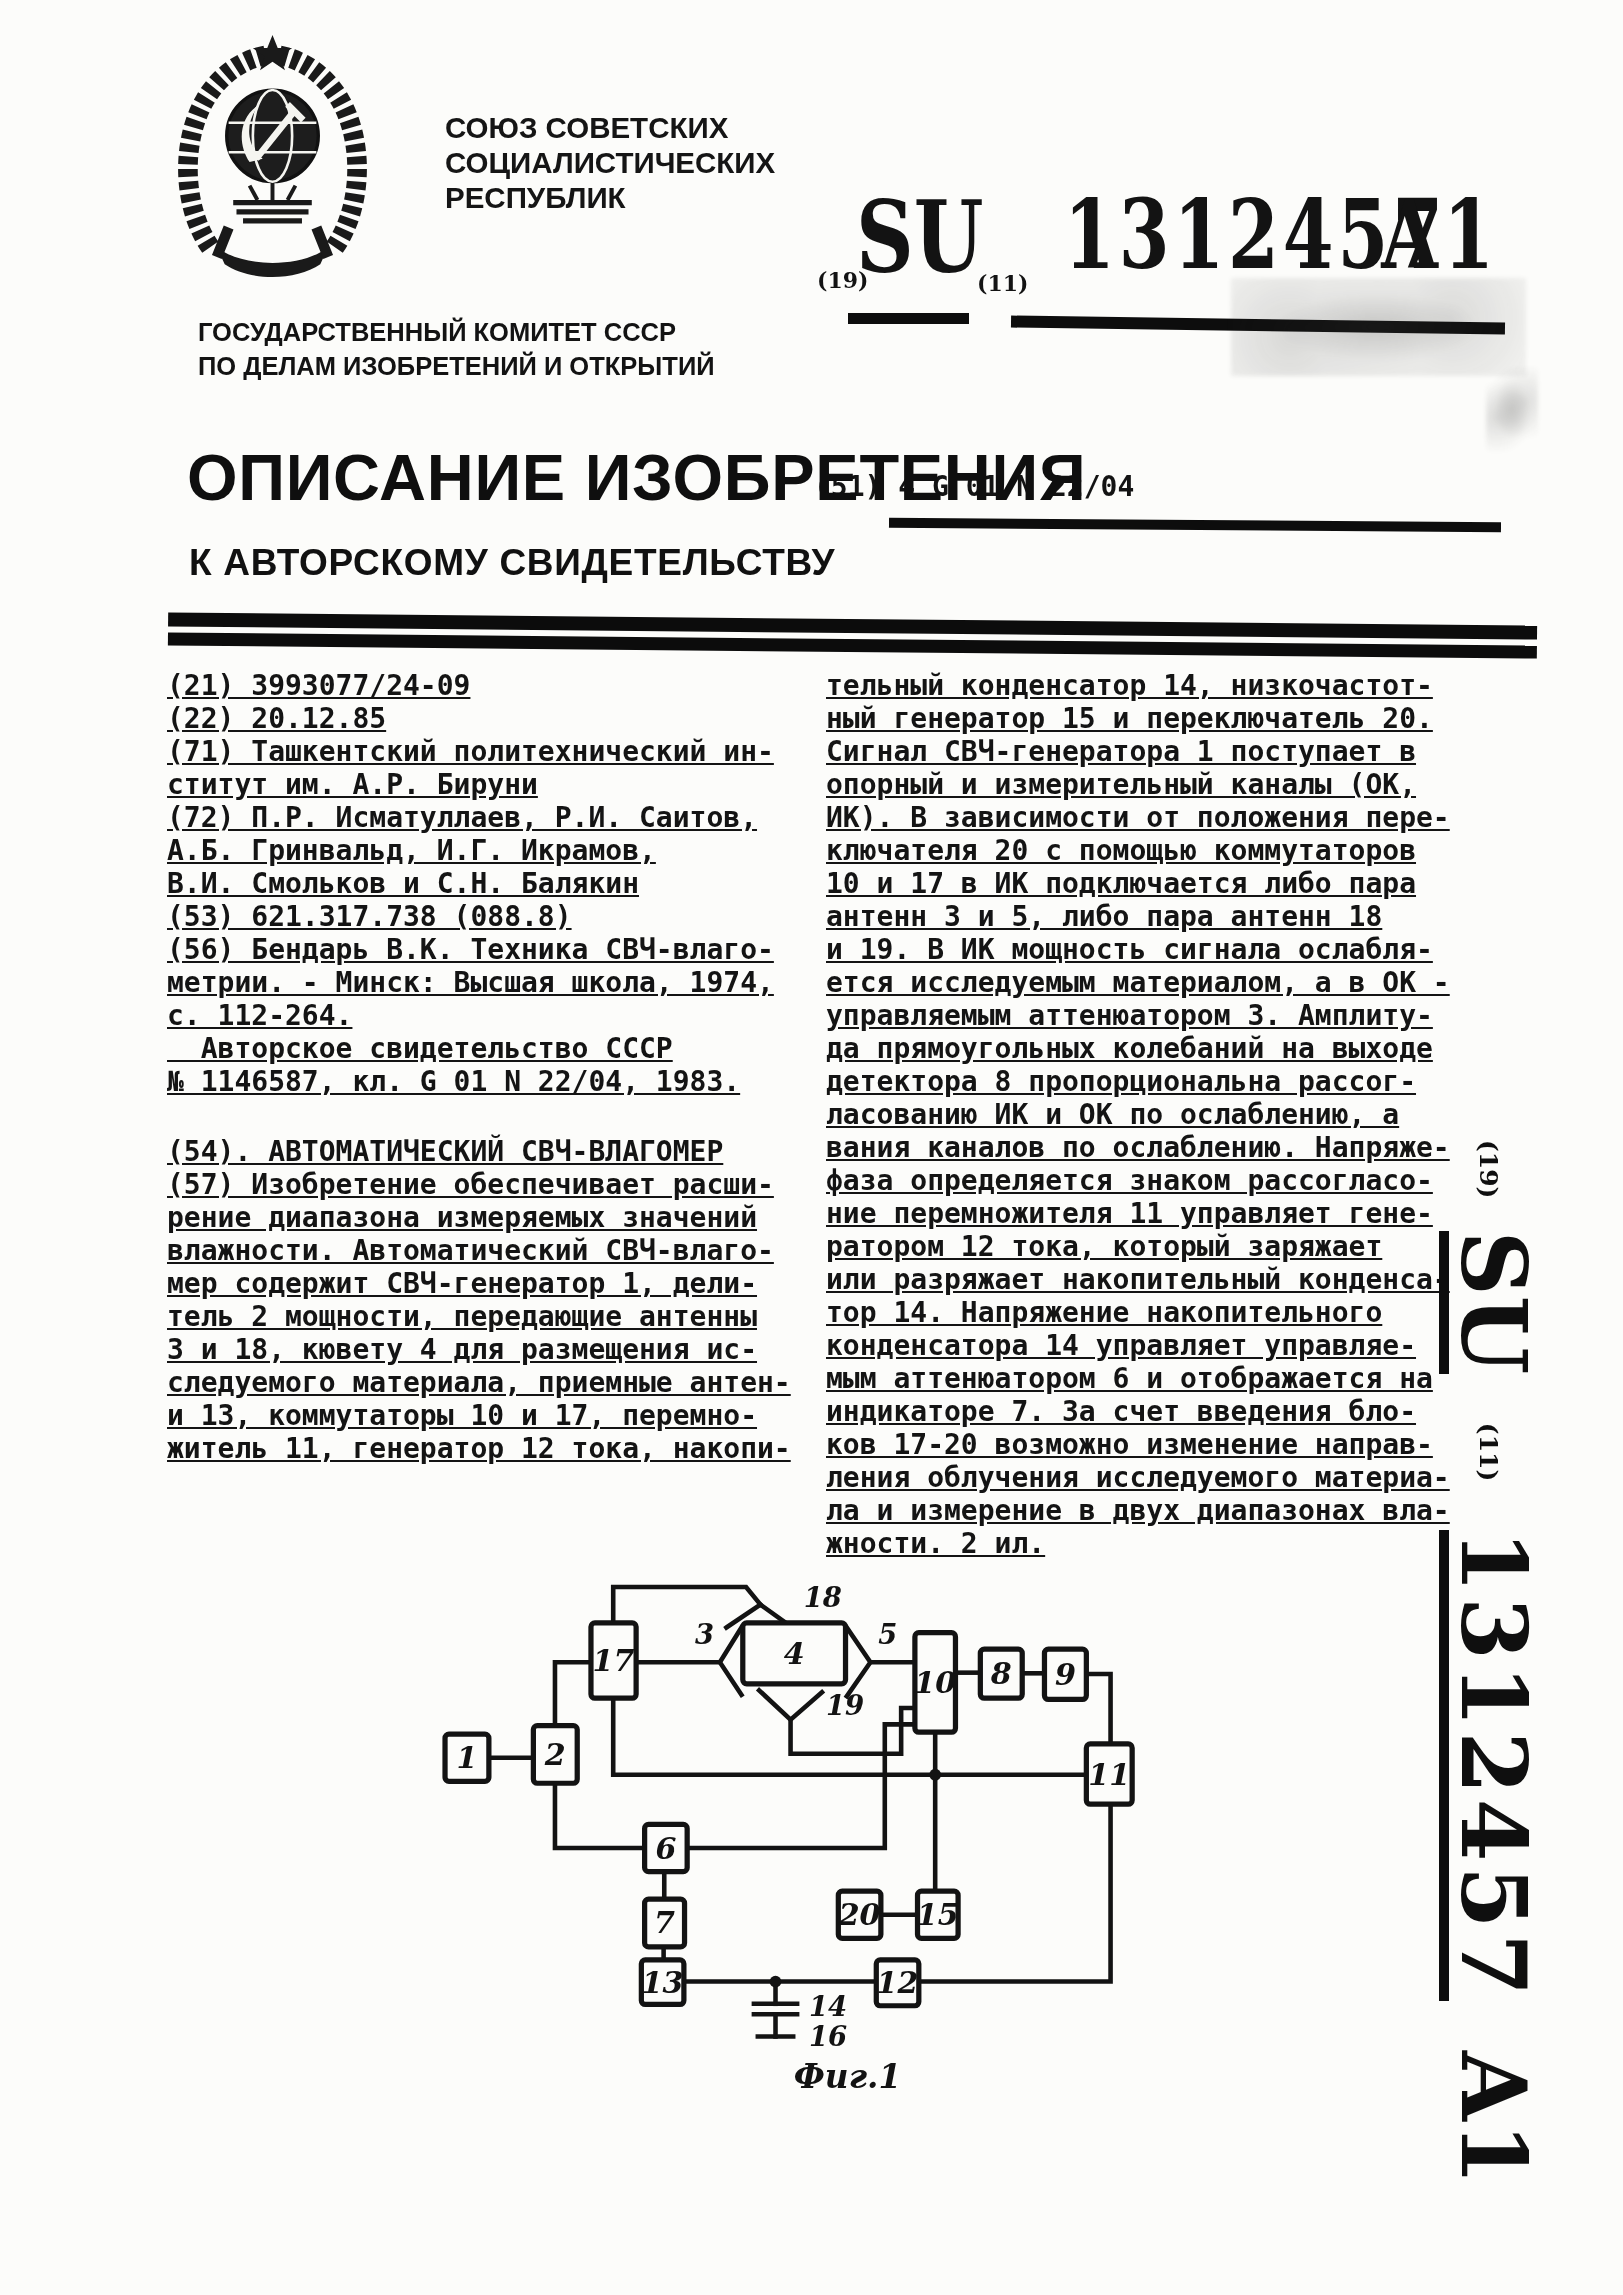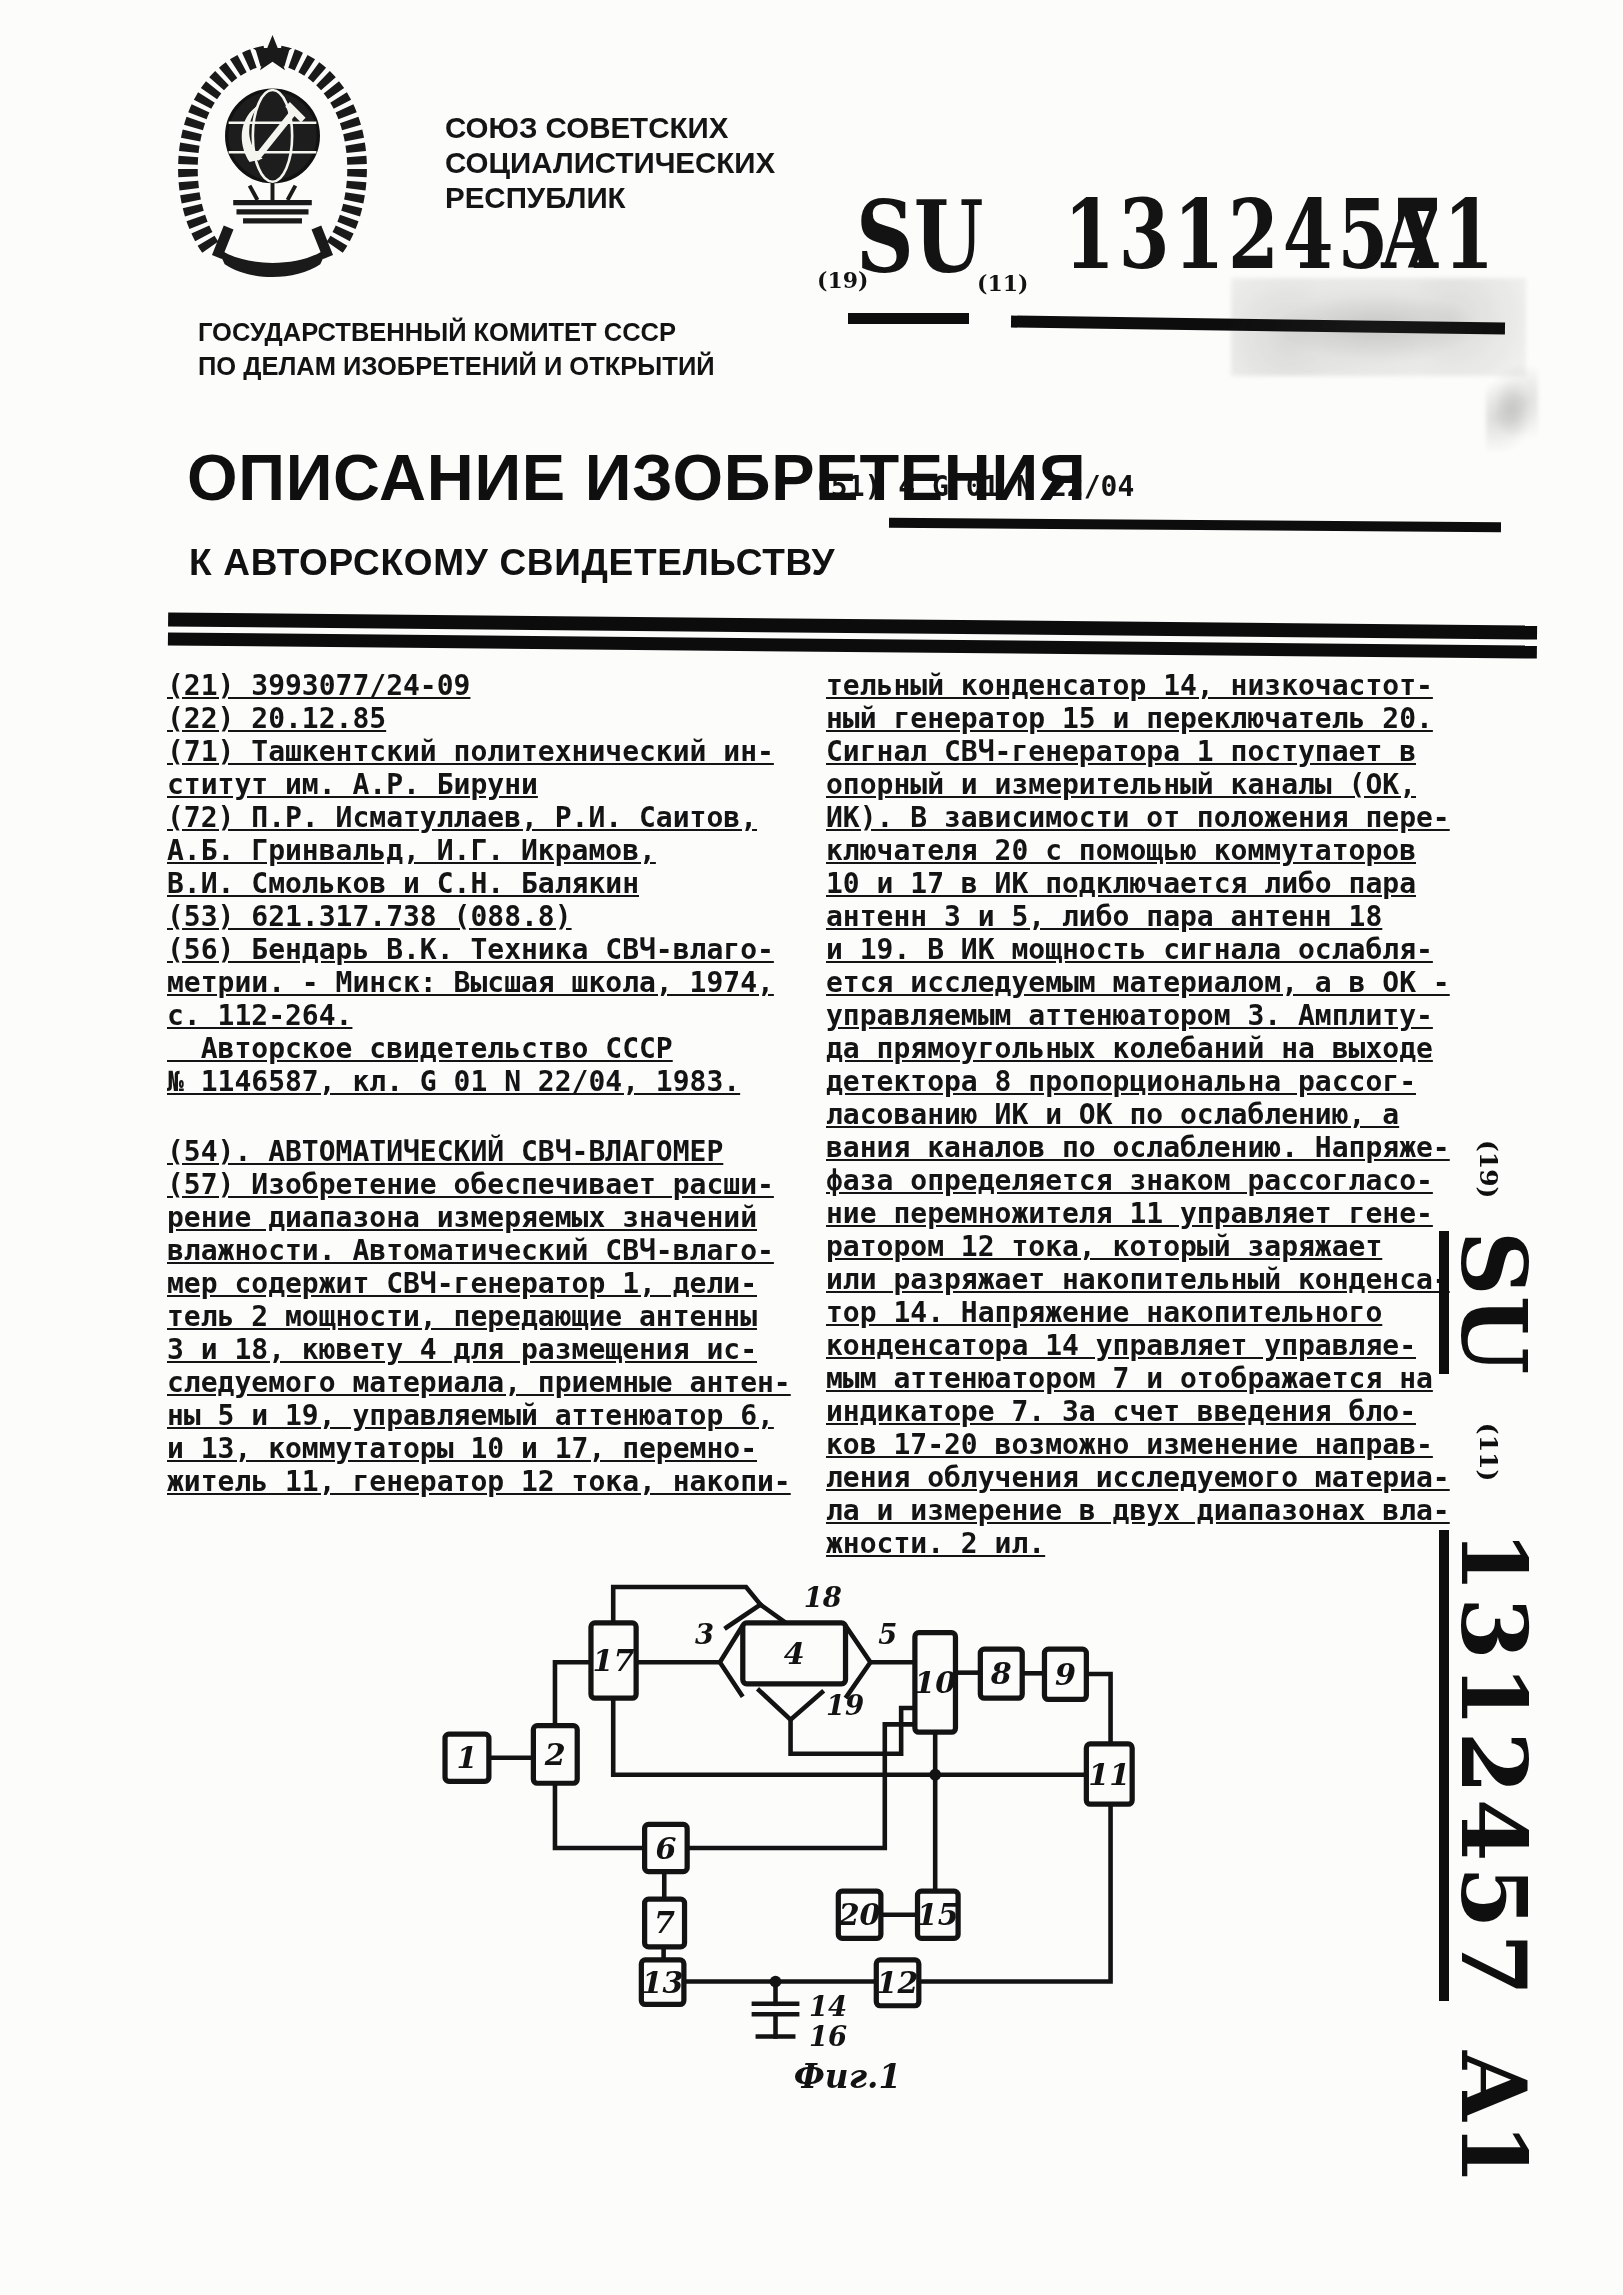--- a/index.html
+++ b/index.html
@@ -169,21 +169,20 @@
     </div>
   <div class="abstract-gap">
       <div class="line">(54). АВТОМАТИЧЕСКИЙ СВЧ-ВЛАГОМЕР</div>
       <div class="line">(57) Изобретение обеспечивает расши-</div>
       <div class="line">рение диапазона измеряемых значений</div>
       <div class="line">влажности. Автоматический СВЧ-влаго-</div>
       <div class="line">мер содержит СВЧ-генератор 1, дели-</div>
       <div class="line">тель 2 мощности, передающие антенны</div>
       <div class="line">3 и 18, кювету 4 для размещения ис-</div>
       <div class="line">следуемого материала, приемные антен-</div>
-      <div class="line">ны 5 и 19, управляемый аттенюатор 6,</div>
       <div class="line">и 13, коммутаторы 10 и 17, перемно-</div>
       <div class="line">житель 11, генератор 12 тока, накопи-</div>
     </div>
 </div>
 
 <div class="abs col rightcol">
     <div class="line">тельный конденсатор 14, низкочастот-</div>
     <div class="line">ный генератор 15 и переключатель 20.</div>
     <div class="line">Сигнал СВЧ-генератора 1 поступает в</div>
     <div class="line">опорный и измерительный каналы (ОК,</div>
@@ -197,21 +196,21 @@
     <div class="line">да прямоугольных колебаний на выходе</div>
     <div class="line">детектора 8 пропорциональна рассог-</div>
     <div class="line">ласованию ИК и ОК по ослаблению, а</div>
     <div class="line">вания каналов по ослаблению. Напряже-</div>
     <div class="line">фаза определяется знаком рассогласо-</div>
     <div class="line">ние перемножителя 11 управляет гене-</div>
     <div class="line">ратором 12 тока, который заряжает</div>
     <div class="line">или разряжает накопительный конденса-</div>
     <div class="line">тор 14. Напряжение накопительного</div>
     <div class="line">конденсатора 14 управляет управляе-</div>
-    <div class="line">мым аттенюатором 7 и отображается на</div>
+    <div class="line">мым аттенюатором 6 и отображается на</div>
     <div class="line">индикаторе 7. За счет введения бло-</div>
     <div class="line">ков 17-20 возможно изменение направ-</div>
     <div class="line">ления облучения исследуемого материа-</div>
     <div class="line">ла и измерение в двух диапазонах вла-</div>
     <div class="line">жности. 2 ил.</div>
   </div>
 
 <svg id="figure-svg" class="abs" width="1623" height="2295" viewBox="0 0 2480 3507">
     <polyline points="937,2480 937,2425 1140,2425 1162,2452" fill="none" stroke="#131313" stroke-width="7" stroke-linecap="square"></polyline>
     <polyline points="1110,2487 1162,2452 1215,2490" fill="none" stroke="#131313" stroke-width="7" stroke-linecap="square"></polyline>

